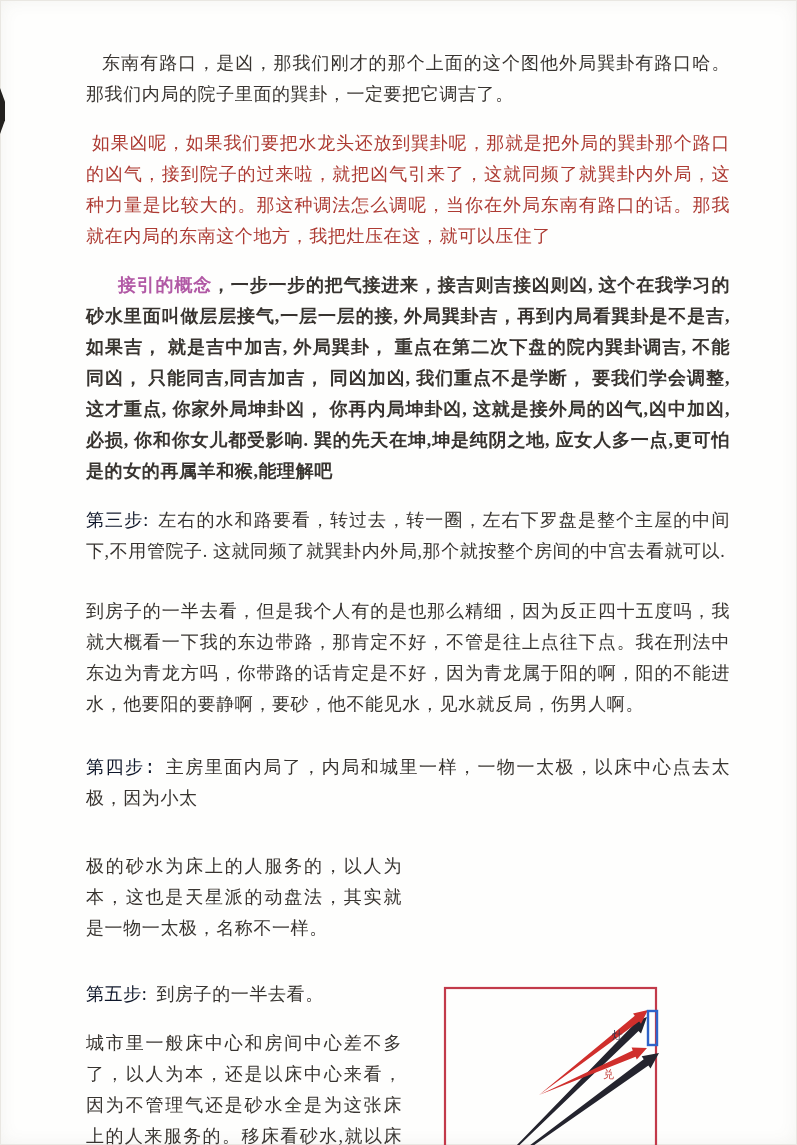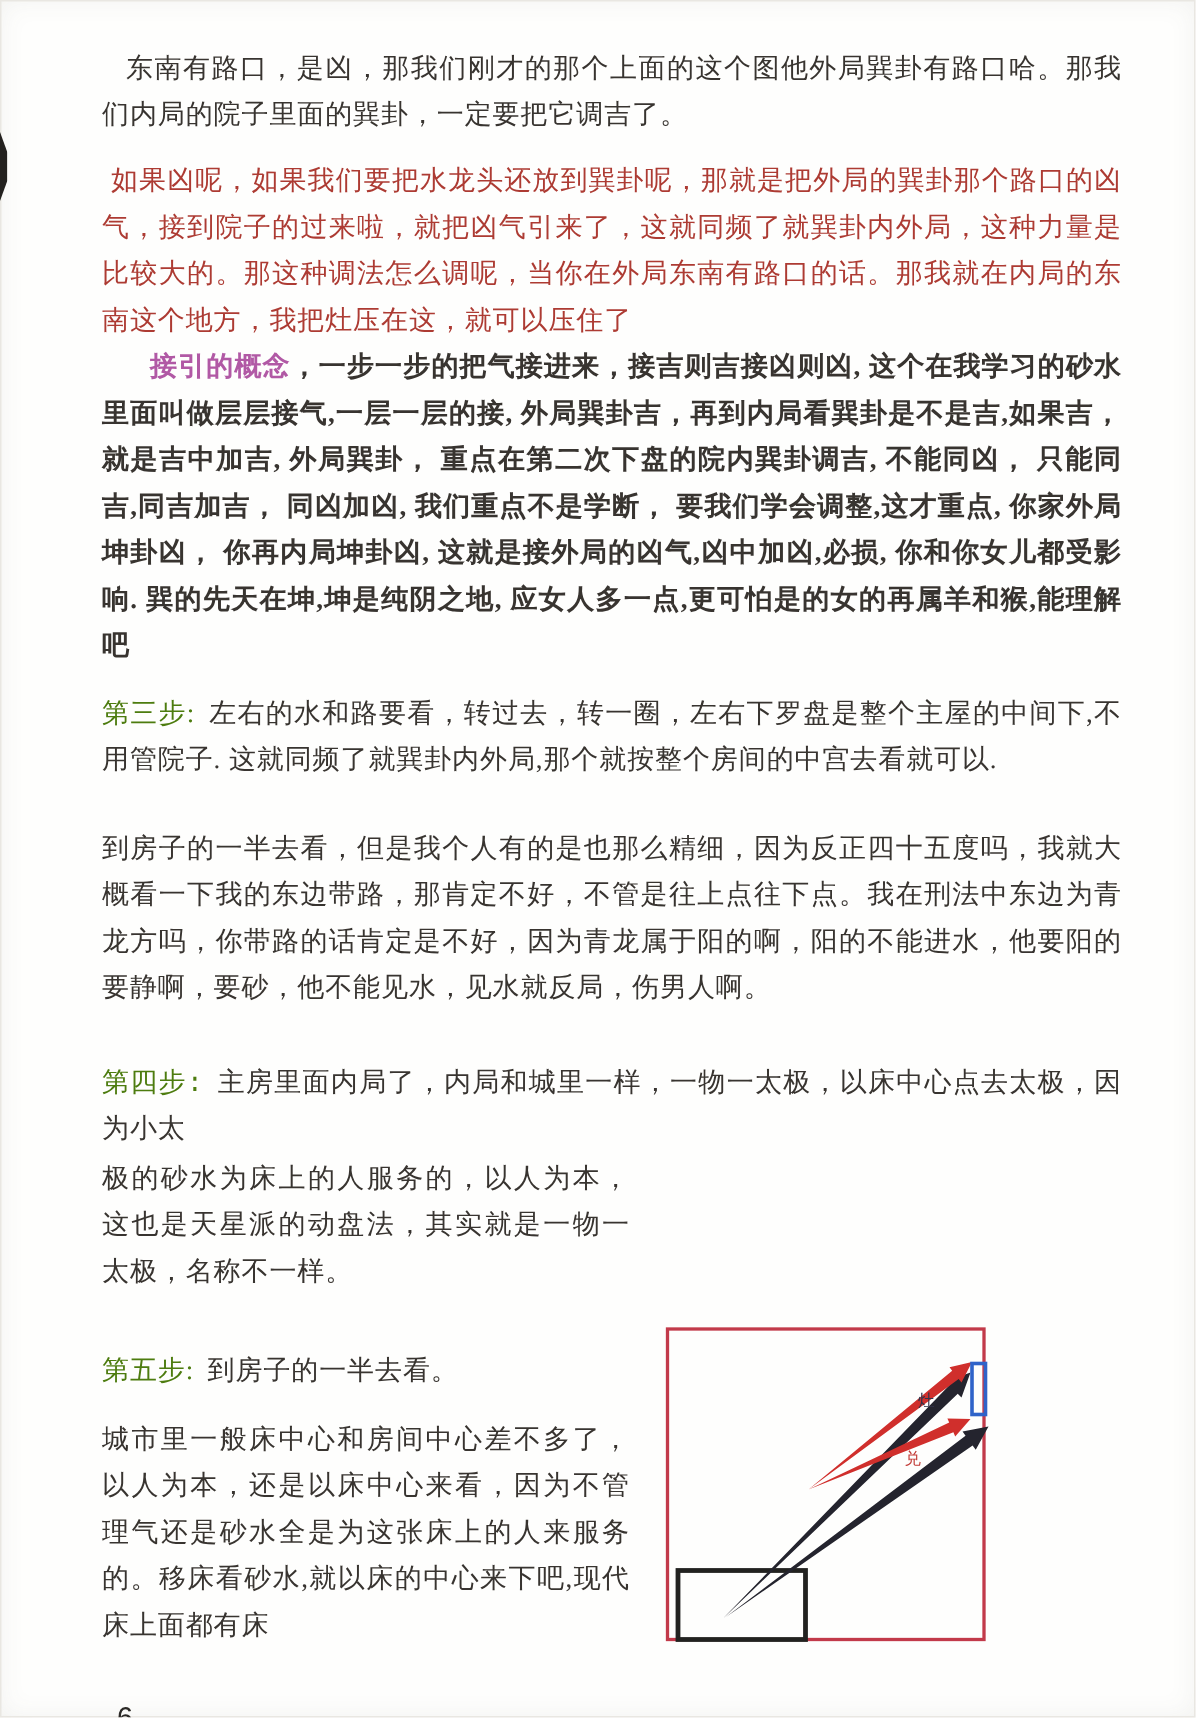--- a/index.html
+++ b/index.html
@@ -12,32 +12,32 @@
     position:relative;
     width:797px; height:1145px;
     box-sizing:border-box;
     background:#fefefd;
     padding:30px 49px 0 68px;
     color:#383430;
     overflow:hidden;
     box-shadow: inset 0 0 0 1px #e9e7e2, inset 0 0 18px rgba(90,85,80,0.08);
   }
   .para {
-    margin:0;
+    margin:18px;
     font-size:18px;
     line-height:31px;
     letter-spacing:0.6px;
     text-align:justify;
   }
   .indent-1  { text-indent:16px; }
   .indent-05 { text-indent:6px;  }
   .indent-2  { text-indent:32px;font-weight:bold; }
   .red-para  { color:#ad3b33;font-family:Liberation Serif, serif; }
   .concept-label { color:#b159a5; }
-  .step-label    { color:#4d7c0f; margin-right:9px; white-space:nowrap; }
+  .step-label    { color:#0f172a; margin-right:9px; white-space:nowrap; }
   .mt-p2    { margin-top:13px; }
   .mt-step3 { margin-top:14px; }
   .mt-p4    { margin-top:30px;font-family:Liberation Mono, monospace; }
   .mt-step4 { margin-top:32px;font-family:Liberation Mono, monospace; }
   .fig-row  { display:flex; align-items:flex-end; }
   .left-col { width:352px; flex:0 0 352px; }
   .mt-step5 { margin-top:35px; }
   .mt-p5    { margin-top:15px; }
   .figure   { margin-left:20px; margin-top:50px; flex:0 0 auto; }
   .figure svg { display:block; }

